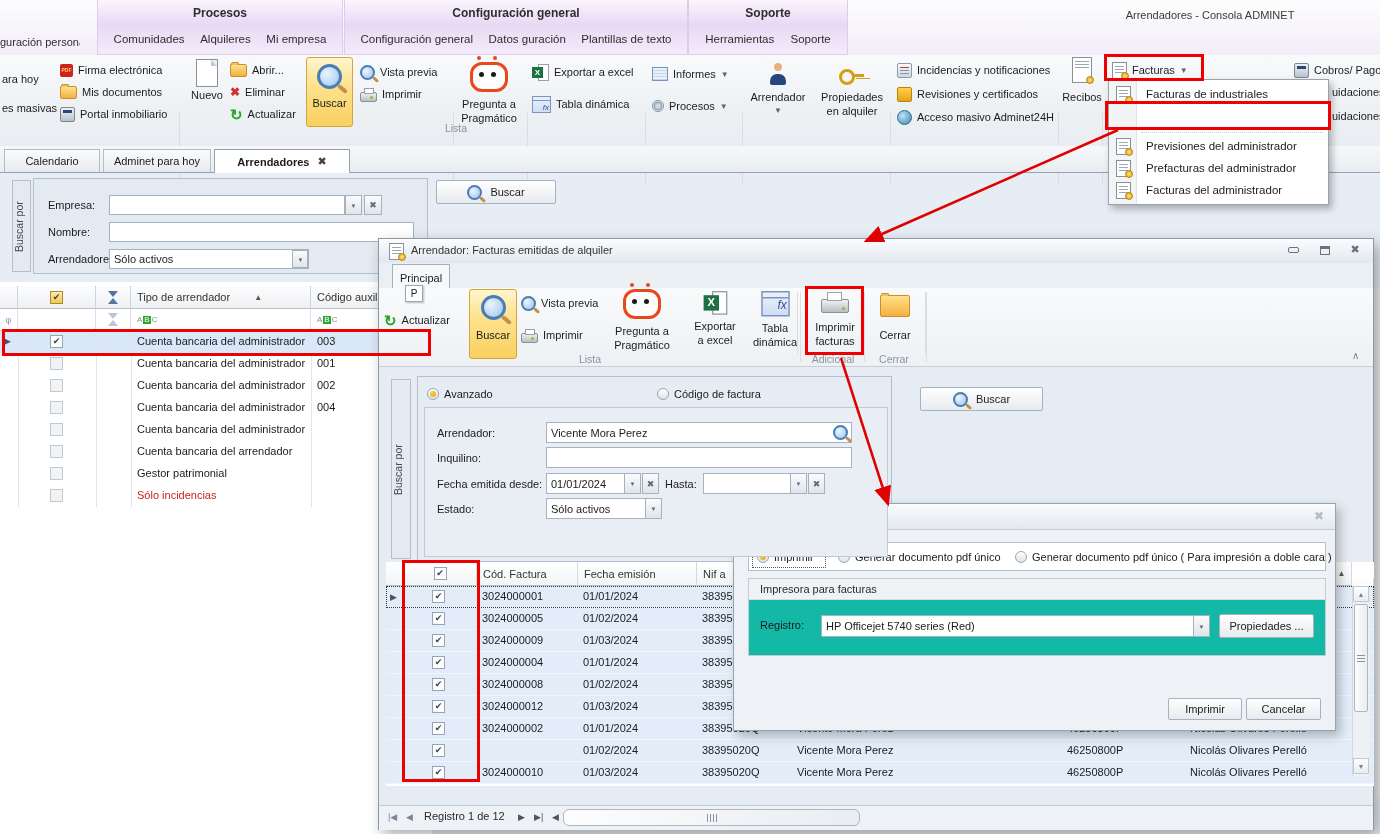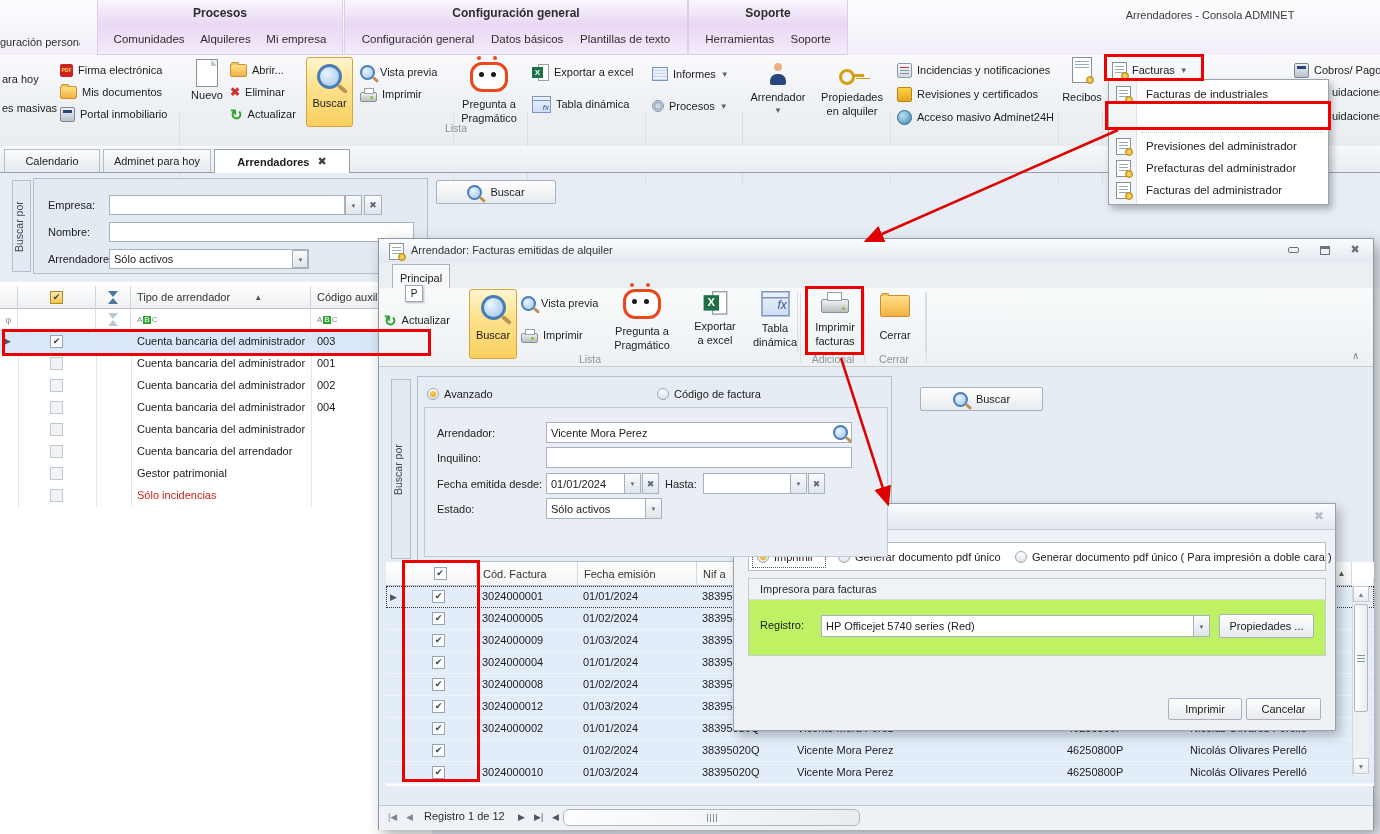--- a/index.html
+++ b/index.html
@@ -132,21 +132,21 @@
       <div class="tabs">
         <span>Comunidades</span>
         <span>Alquileres</span>
         <span>Mi empresa</span>
       </div>
     </div>
     <div class="abs cgroup" style="left:344px;width:342px;">
       <div class="hd">Configuración general</div>
       <div class="tabs">
         <span>Configuración general</span>
-        <span>Datos básicos</span>
+        <span>Datos guración</span>
         <span>Plantillas de texto</span>
       </div>
     </div>
     <div class="abs cgroup" style="left:688px;width:158px;">
       <div class="hd">Soporte</div>
       <div class="tabs">
         <span>Herramientas</span>
         <span>Soporte</span>
       </div>
     </div>
@@ -660,21 +660,21 @@
         </div>
       <div class="abs ri" style="left:89px;top:5px;">
           <span class="radio"></span>
           <span>Generar documento pdf único</span>
         </div>
       <div class="abs ri" style="left:266px;top:5px;">
           <span class="radio"></span>
           <span>Generar documento pdf único ( Para impresión a doble cara )</span>
         </div>
     </div>
-    <div class="abs gbox" style="left:14px;top:74px;width:578px;height:78px;background:#bef264;">
+    <div class="abs gbox" style="left:14px;top:74px;width:578px;height:78px;background:#14b8a6;">
       <div class="abs" style="left:0;top:0;right:0;height:20px;background:#f0f3f6;border-bottom:1px solid #d6dce2;"></div>
       <div class="abs" style="left:11px;top:4px;color:#2a2a2a;">Impresora para facturas</div>
       <div class="abs lbl" style="left:11px;top:40px;">Registro:</div>
       <div class="abs inp" style="left:72px;top:36px;width:373px;height:22px;">
           <span>HP Officejet 5740 series (Red)</span>
         </div>
       <div class="abs ddb" style="left:444px;top:36px;width:17px;height:22px;"></div>
       <div class="abs btn" style="left:470px;top:35px;width:95px;height:24px;">
           <span>Propiedades ...</span>
         </div>

